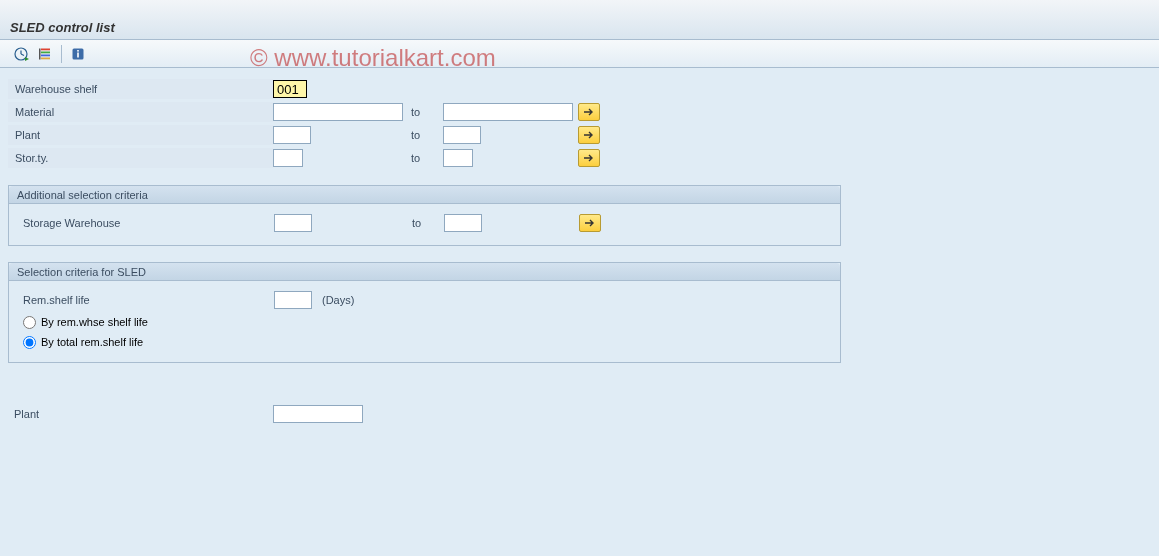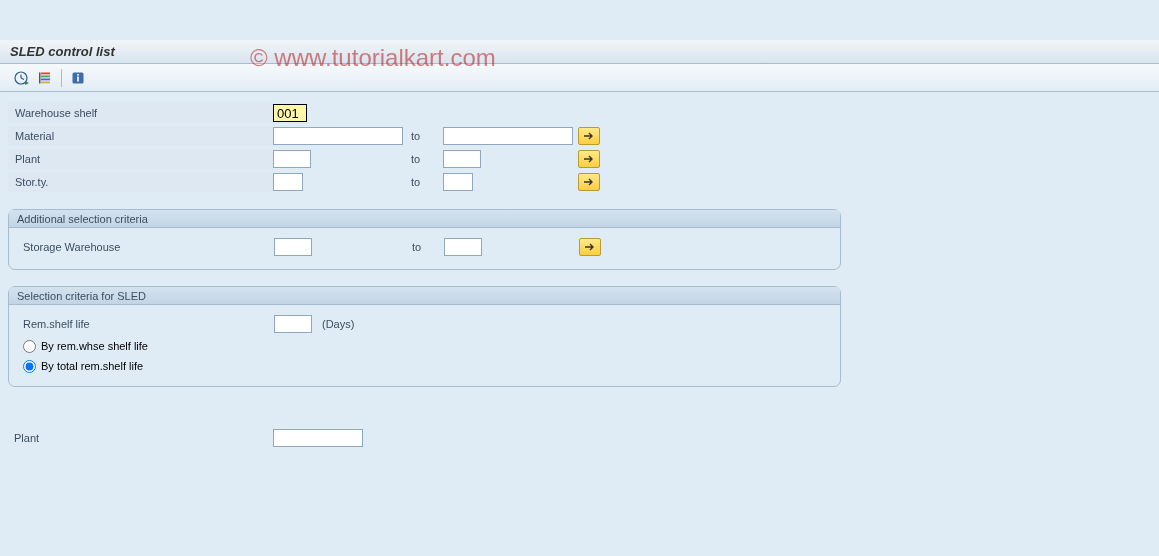--- a/index.html
+++ b/index.html
@@ -12,24 +12,23 @@
       font-size: 11px;
       background: #e0ecf5;
       width: 1159px;
       height: 556px;
       overflow: hidden;
     }
     .title-bar {
       background: linear-gradient(to bottom, #f2f5f8, #d9e5ef);
       border-bottom: 1px solid #a8bccf;
       padding: 4px 10px;
-      height: 24px;
-      display: flex;
-      align-items: flex-start;
-      margin-top: 40px;
+      height: 40px;
+      display: flex;
+      align-items: flex-end;
     }
     .title-bar-text {
       font-weight: bold;
       font-style: italic;
       font-size: 13px;
       color: #333;
     }
     .toolbar {
       background: linear-gradient(to bottom, #f6f9fb, #e3edf5);
       border-bottom: 1px solid #a8bccf;
@@ -106,21 +105,21 @@
       border: 1px solid #b89b32;
       border-radius: 2px;
       display: flex;
       align-items: center;
       justify-content: center;
       cursor: pointer;
       margin-left: 5px;
     }
     .group {
       border: 1px solid #a8bccf;
-      border-radius: 7px;
+      border-radius: 0;
       margin-top: 16px;
       padding-bottom: 10px;
       background: #e0ecf5;
       width: 833px;
     }
     .group-header {
       background: linear-gradient(to bottom, #d4e2ef, #c3d5e5);
       border-bottom: 1px solid #a8bccf;
       border-radius: 4px 4px 0 0;
       padding: 3px 8px;

